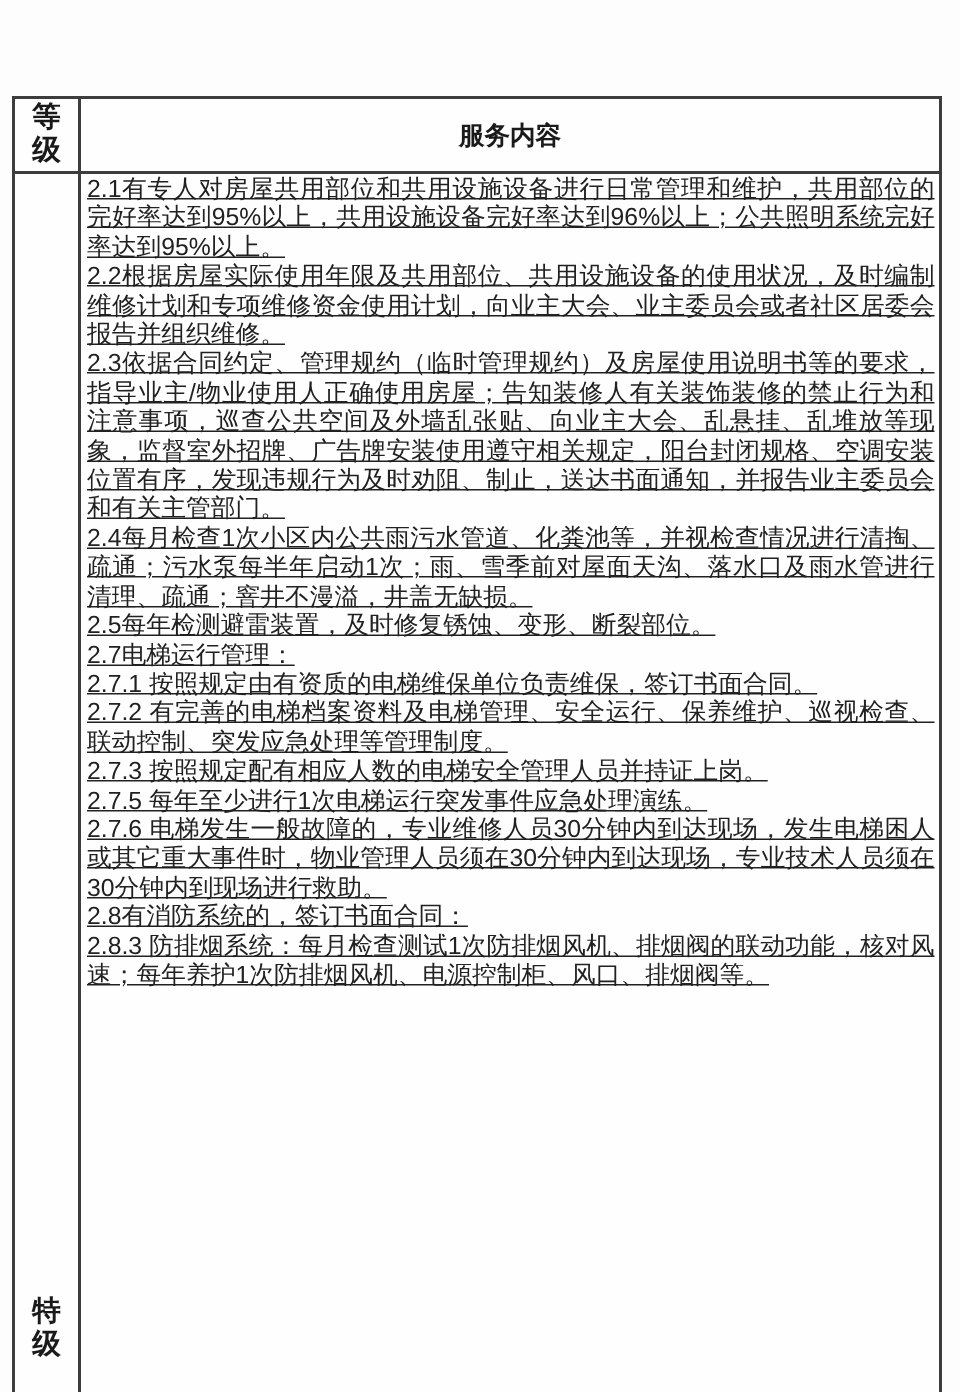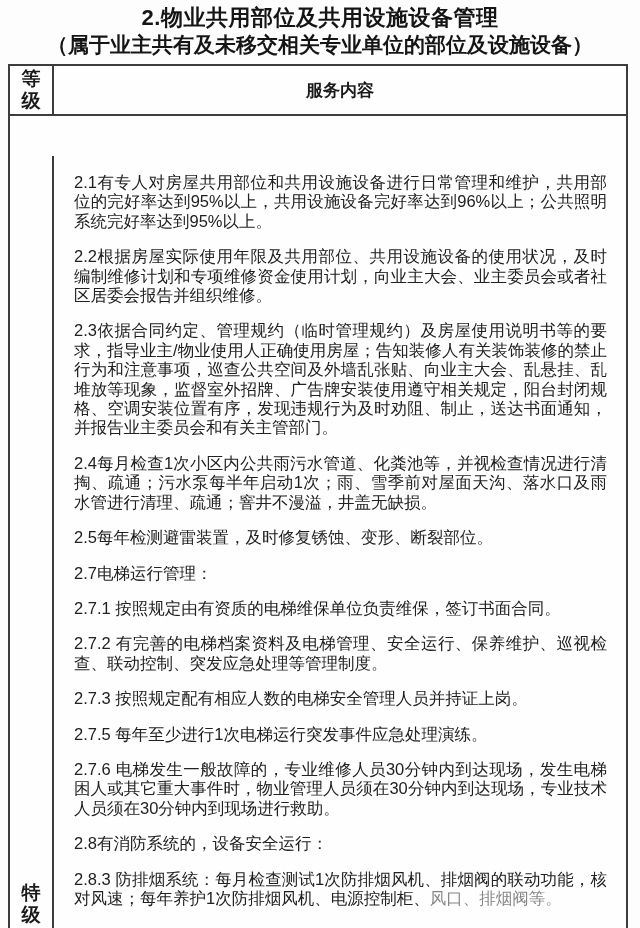--- a/index.html
+++ b/index.html
@@ -41,21 +41,20 @@
     top: 64px;
     width: 620px;
     height: 864px;
     border-top: 2px solid #3d3d3d;
     border-left: 2px solid #3d3d3d;
     border-right: 2px solid #3d3d3d;
     box-sizing: border-box;
     display: flex;
     flex-direction: column;
     background: #fefefe;
-    gap: 40px;
   }
   .table-header-row {
     display: flex;
     height: 48px;
     min-height: 48px;
     border-bottom: 2px solid #3d3d3d;
   }
   .table-body-row {
     display: flex;
     flex: 1;
@@ -67,22 +66,21 @@
     border-right: 2px solid #3d3d3d;
     display: flex;
     justify-content: center;
     box-sizing: border-box;
   }
   .level-header {
     align-items: center;
   }
   .level-body {
     align-items: flex-end;
-    padding-bottom: 0;
-    font-family: Liberation Mono, monospace;
+    padding-bottom: 20px;
   }
   .level-text {
     display: block;
     width: 1.05em;
     font-size: 19px;
     font-weight: bold;
     line-height: 1.15;
     word-break: break-all;
     text-align: center;
     color: #1a1a1a;
@@ -99,42 +97,39 @@
   .content-body-cell {
     flex: 1;
     padding: 1px 3px 0 4px;
     font-size: 16.5px;
     line-height: 19.4px;
     text-align: justify;
     color: #212121;
     overflow: hidden;
   }
   .content-body-cell p {
-    margin: 16px;
+    margin: 0;
     padding: 0;
+    text-decoration: underline;
   }
   .watermark-fade {
     position: absolute;
     left: 428px;
     top: 889px;
     width: 170px;
     height: 24px;
     background: rgba(255, 255, 255, 0.45);
     pointer-events: none;
   }
 </style>
 </head>
 <body>
 
 <div class="page">
 
-  <div class="title-block">
-    <div class="title-line1">2.物业共用部位及共用设施设备管理</div>
-    <div class="title-line2">（属于业主共有及未移交相关专业单位的部位及设施设备）</div>
-  </div>
 
   <div class="service-table">
 
     <div class="table-header-row">
       <div class="level-col level-header">
         <span class="level-text">等级</span>
       </div>
       <div class="content-header-cell">服务内容</div>
     </div>
 
@@ -147,21 +142,21 @@
           <p>2.2根据房屋实际使用年限及共用部位、共用设施设备的使用状况，及时编制维修计划和专项维修资金使用计划，向业主大会、业主委员会或者社区居委会报告并组织维修。</p>
           <p>2.3依据合同约定、管理规约（临时管理规约）及房屋使用说明书等的要求，指导业主/物业使用人正确使用房屋；告知装修人有关装饰装修的禁止行为和注意事项，巡查公共空间及外墙乱张贴、向业主大会、乱悬挂、乱堆放等现象，监督室外招牌、广告牌安装使用遵守相关规定，阳台封闭规格、空调安装位置有序，发现违规行为及时劝阻、制止，送达书面通知，并报告业主委员会和有关主管部门。</p>
           <p>2.4每月检查1次小区内公共雨污水管道、化粪池等，并视检查情况进行清掏、疏通；污水泵每半年启动1次；雨、雪季前对屋面天沟、落水口及雨水管进行清理、疏通；窨井不漫溢，井盖无缺损。</p>
           <p>2.5每年检测避雷装置，及时修复锈蚀、变形、断裂部位。</p>
           <p>2.7电梯运行管理：</p>
           <p>2.7.1 按照规定由有资质的电梯维保单位负责维保，签订书面合同。</p>
           <p>2.7.2 有完善的电梯档案资料及电梯管理、安全运行、保养维护、巡视检查、联动控制、突发应急处理等管理制度。</p>
           <p>2.7.3 按照规定配有相应人数的电梯安全管理人员并持证上岗。</p>
           <p>2.7.5 每年至少进行1次电梯运行突发事件应急处理演练。</p>
           <p>2.7.6 电梯发生一般故障的，专业维修人员30分钟内到达现场，发生电梯困人或其它重大事件时，物业管理人员须在30分钟内到达现场，专业技术人员须在30分钟内到现场进行救助。</p>
-          <p>2.8有消防系统的，设备安全运行：</p>
+          <p>2.8有消防系统的，签订书面合同：</p>
           <p>2.8.3 防排烟系统：每月检查测试1次防排烟风机、排烟阀的联动功能，核对风速；每年养护1次防排烟风机、电源控制柜、风口、排烟阀等。</p>
         </div>
     </div>
 
   </div>
 
   <div class="watermark-fade"></div>
 
 </div>
 

